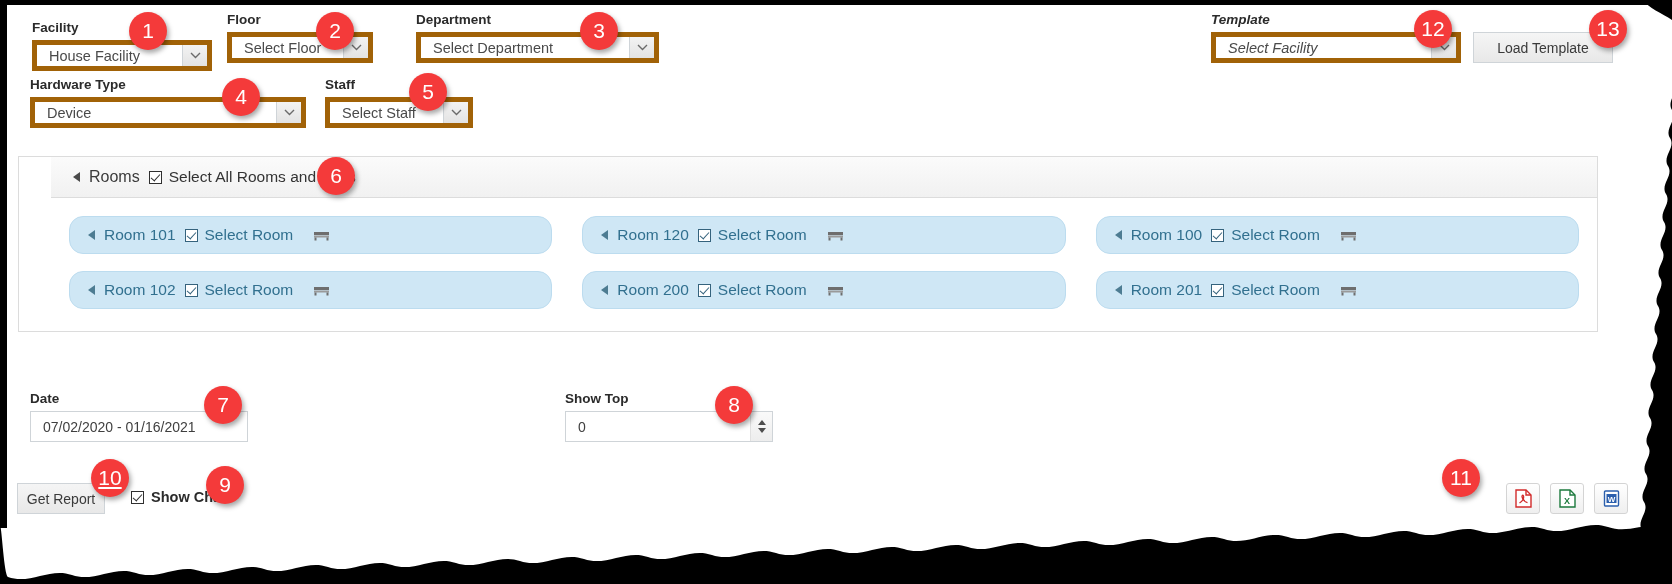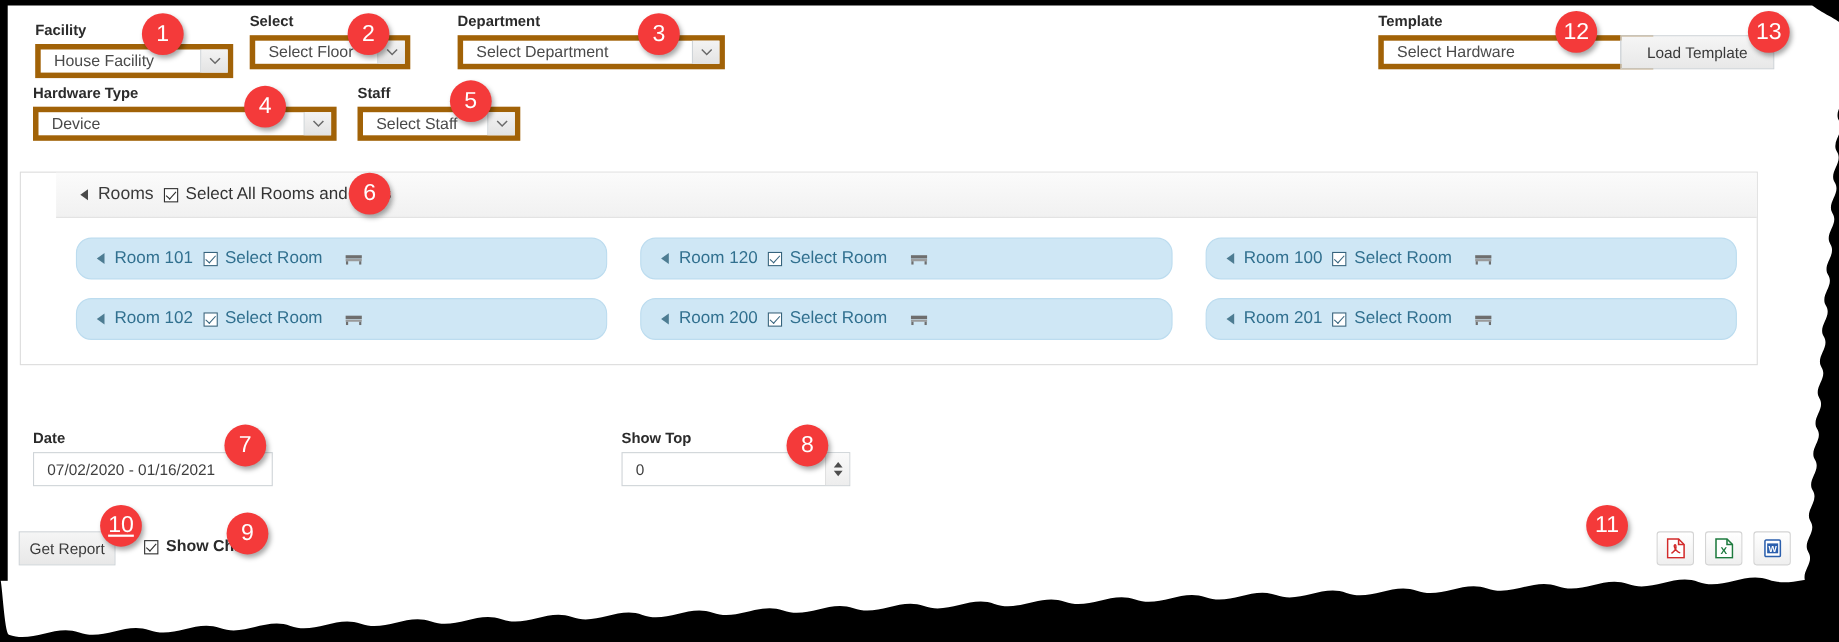--- a/index.html
+++ b/index.html
@@ -250,21 +250,21 @@
       <div class="sel-text">House Facility</div>
       <div class="caret">
         <svg width="11" height="7" viewBox="0 0 11 7">
             <path d="M1 1 L5.5 5.5 L10 1" stroke="#6b6b6b" stroke-width="1.4" fill="none"></path>
           </svg>
       </div>
     </div>
   </div>
 
   <div class="grp" style="left:227px; top:12px; width:146px;">
-    <div class="field-label">Select</div>
+    <div class="field-label">Floor</div>
     <div class="select-box">
       <div class="sel-text">Select Floor</div>
       <div class="caret">
         <svg width="11" height="7" viewBox="0 0 11 7">
             <path d="M1 1 L5.5 5.5 L10 1" stroke="#6b6b6b" stroke-width="1.4" fill="none"></path>
           </svg>
       </div>
     </div>
   </div>
 
@@ -273,24 +273,24 @@
     <div class="select-box">
       <div class="sel-text">Select Department</div>
       <div class="caret">
         <svg width="11" height="7" viewBox="0 0 11 7">
             <path d="M1 1 L5.5 5.5 L10 1" stroke="#6b6b6b" stroke-width="1.4" fill="none"></path>
           </svg>
       </div>
     </div>
   </div>
 
-  <div class="grp" style="left:1253px; top:12px; width:250px;">
+  <div class="grp" style="left:1211px; top:12px; width:250px;font-style:italic;">
     <div class="field-label">Template</div>
     <div class="select-box">
-      <div class="sel-text">Select Hardware</div>
+      <div class="sel-text">Select Facility</div>
       <div class="caret">
         <svg width="11" height="7" viewBox="0 0 11 7">
             <path d="M1 1 L5.5 5.5 L10 1" stroke="#6b6b6b" stroke-width="1.4" fill="none"></path>
           </svg>
       </div>
     </div>
   </div>
 
   <div class="btn" style="position:absolute; left:1473px; top:32px; width:140px;">Load Template</div>
 

